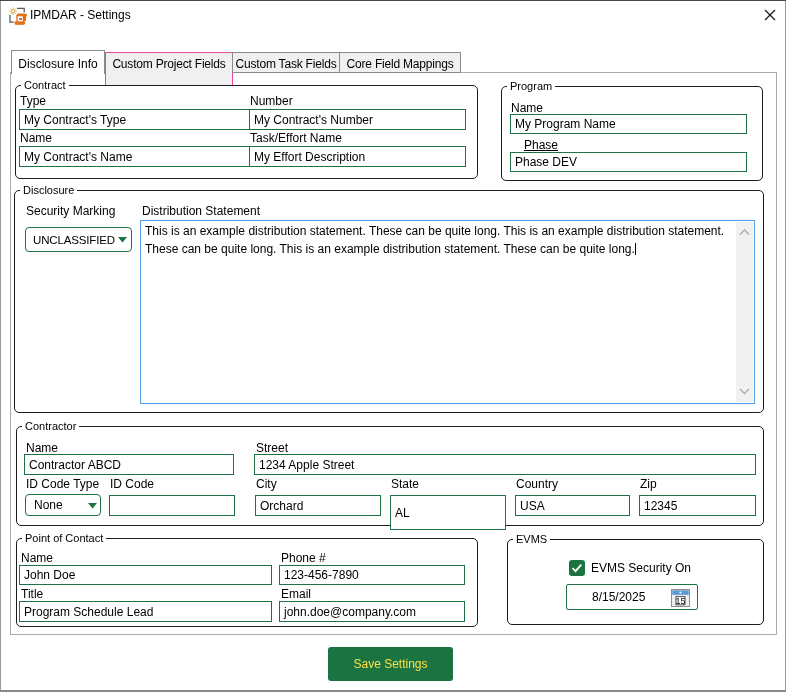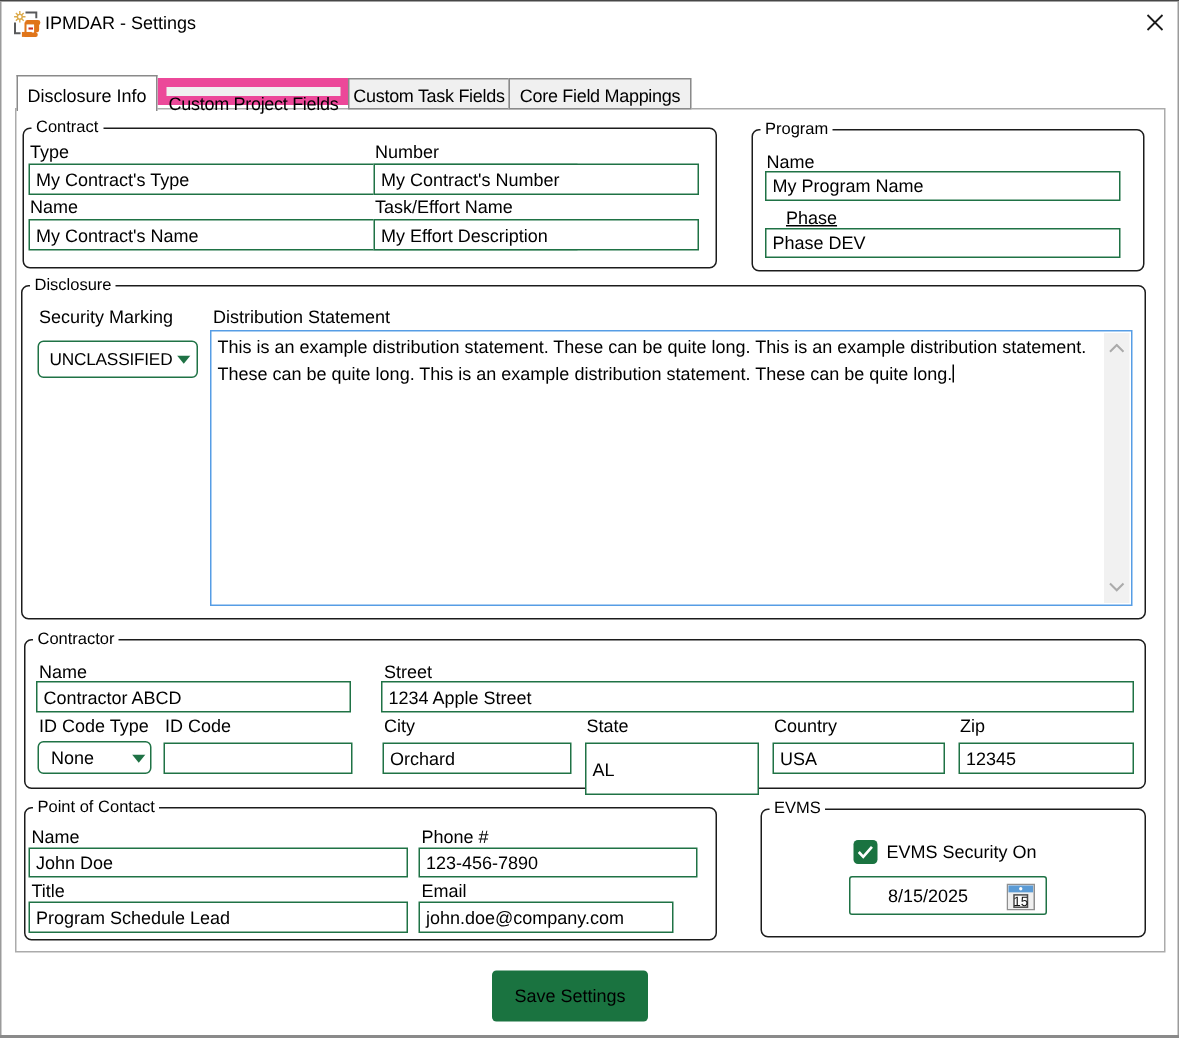--- a/index.html
+++ b/index.html
@@ -48,21 +48,21 @@
     </g>
   </svg>
   <div class="lbl" style="left:30px;top:8px;font-size:12px;">IPMDAR - Settings</div>
   <svg class="abs" style="left:764px;top:9px" width="12" height="12" viewBox="0 0 12 12">
     <line x1="1" y1="1" x2="11" y2="11" stroke="#1b1b1b" stroke-width="1.2"></line>
     <line x1="1" y1="11" x2="11" y2="1" stroke="#1b1b1b" stroke-width="1.2"></line>
   </svg>
 
   <div class="abs" style="left:10px;top:72px;width:767px;height:563px;border:1px solid #ababab;box-sizing:border-box;background:#fff;"></div>
 
-  <div class="tab" style="left:105px;top:52px;width:128px;height:18px;background:#f0f0f0;border:6px solid #ec4899;line-height:22px;letter-spacing:-0.2px;">Custom Project Fields</div>
+  <div class="tab" style="left:105px;top:52px;width:128px;height:34px;background:#f0f0f0;border:1px solid #ec4899;line-height:22px;letter-spacing:-0.2px;">Custom Project Fields</div>
   <div class="tab" style="left:232px;top:52px;width:108px;height:21px;background:#f0f0f0;border:1px solid #8a8a8a;line-height:22px;letter-spacing:-0.2px;">Custom Task Fields</div>
   <div class="tab" style="left:339px;top:52px;width:122px;height:21px;background:#f0f0f0;border:1px solid #8a8a8a;line-height:22px;letter-spacing:-0.2px;">Core Field Mappings</div>
   <div class="tab" style="left:11px;top:50px;width:94px;height:24px;background:#fff;border:1px solid #8a8a8a;border-bottom:none;line-height:26px;z-index:2;">Disclosure Info</div>
 
   <div class="gb" style="left:15px;top:85px;width:463px;height:94px;">
       <span>Contract</span>
     </div>
   <div class="lbl" style="left:20px;top:94px;">Type</div>
   <div class="inp" style="left:19px;top:109px;width:366px;height:21px;">My Contract's Type</div>
   <div class="lbl" style="left:250px;top:94px;">Number</div>
@@ -132,21 +132,21 @@
   <div class="gb" style="left:16px;top:538px;width:462px;height:89px;">
       <span>Point of Contact</span>
     </div>
   <div class="lbl" style="left:21px;top:551px;">Name</div>
   <div class="inp" style="left:19px;top:565px;width:253px;height:20px;">John Doe</div>
   <div class="lbl" style="left:281px;top:551px;">Phone #</div>
   <div class="inp" style="left:279px;top:565px;width:186px;height:20px;">123-456-7890</div>
   <div class="lbl" style="left:21px;top:587px;">Title</div>
   <div class="inp" style="left:19px;top:601px;width:253px;height:21px;">Program Schedule Lead</div>
   <div class="lbl" style="left:281px;top:587px;">Email</div>
-  <div class="inp" style="left:279px;top:601px;width:170px;height:21px;">john.doe@company.com</div>
+  <div class="inp" style="left:279px;top:601px;width:186px;height:21px;">john.doe@company.com</div>
 
   <div class="gb" style="left:507px;top:539px;width:257px;height:86px;">
       <span>EVMS</span>
     </div>
   <div class="abs" style="left:569px;top:560px;width:16px;height:16px;background:#1A7340;border-radius:3px;">
     <svg width="16" height="16" viewBox="0 0 16 16">
         <path d="M3.5 8 L6.5 11.2 L12.3 4.6" fill="none" stroke="#fff" stroke-width="1.8"></path>
       </svg>
   </div>
   <div class="lbl" style="left:591px;top:561px;">EVMS Security On</div>
@@ -154,14 +154,14 @@
     <div class="lbl" style="left:7px;top:5px;margin-left:18px;">8/15/2025</div>
     <svg class="abs" style="left:104px;top:4px" width="19" height="18" viewBox="0 0 19 18">
       <rect x="0.5" y="0.5" width="18" height="17" fill="#efefef" stroke="#8f8f8f"></rect>
       <rect x="1.3" y="1.3" width="16.4" height="4.6" fill="#5B9BD5"></rect>
       <circle cx="9.5" cy="3.5" r="1.1" fill="#fff"></circle>
       <rect x="5" y="7.6" width="9" height="8.2" fill="#fdfdfd" stroke="#4a4a4a" stroke-width="1"></rect>
       <text x="9.5" y="14.7" font-size="9" font-family="Liberation Sans, sans-serif" fill="#111" text-anchor="middle">15</text>
     </svg>
   </div>
 
-  <div class="abs" style="left:328px;top:647px;width:104px;height:34px;background:#1A7340;border-radius:3px;color:#000000;font-size:12px;display:flex;align-items:center;justify-content:center;">Save Settings</div>
+  <div class="abs" style="left:328px;top:647px;width:125px;height:34px;background:#1A7340;border-radius:3px;color:#fde047;font-size:12px;display:flex;align-items:center;justify-content:center;">Save Settings</div>
 </div>
 
 </body></html>

